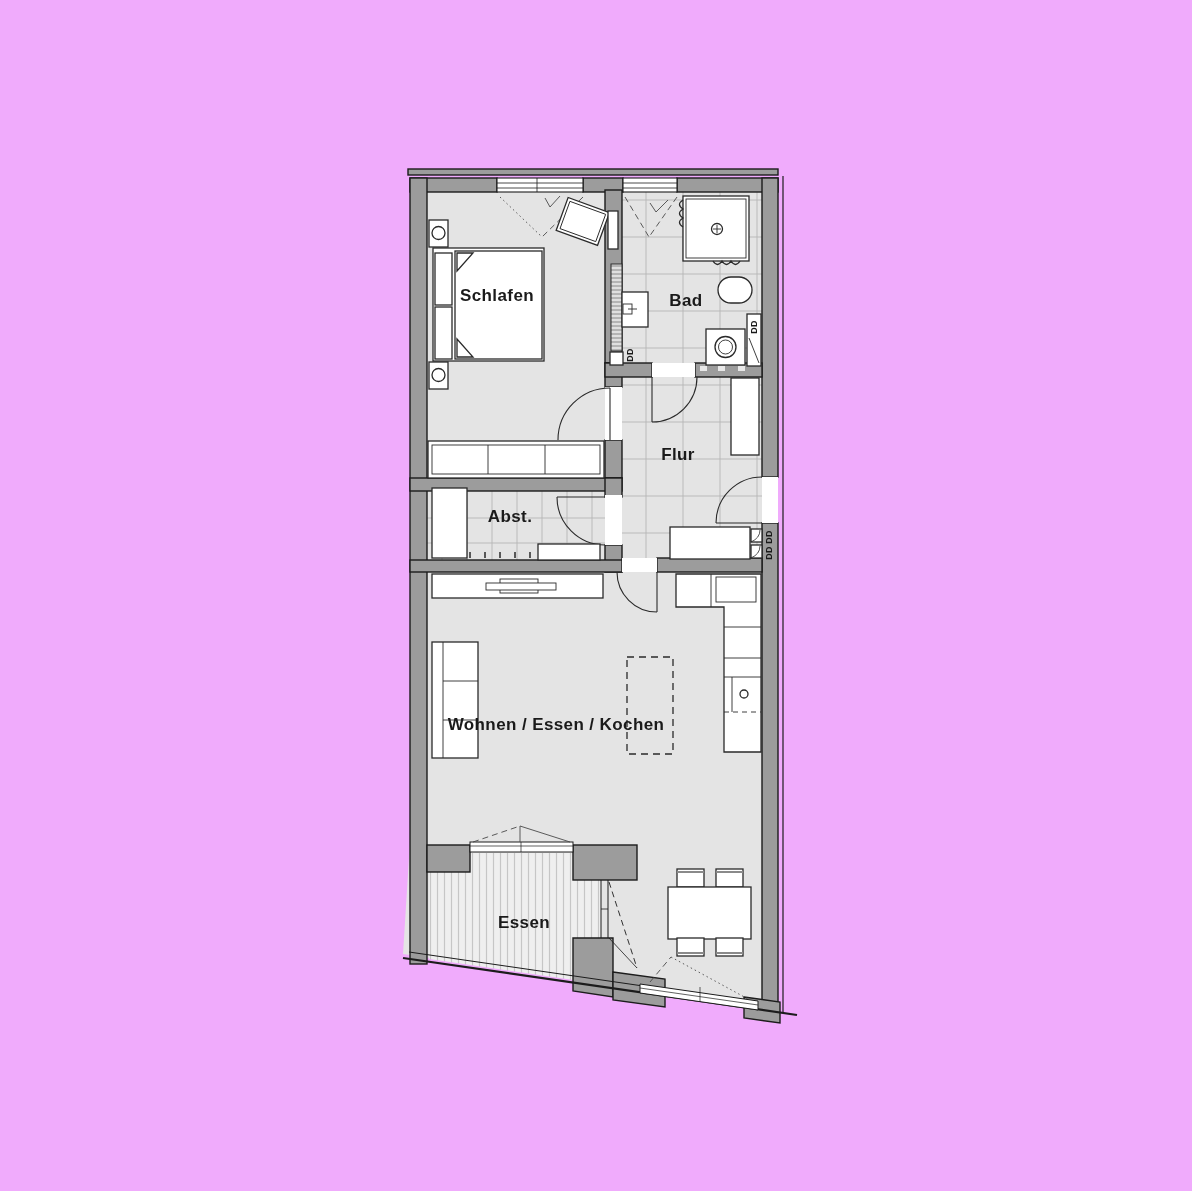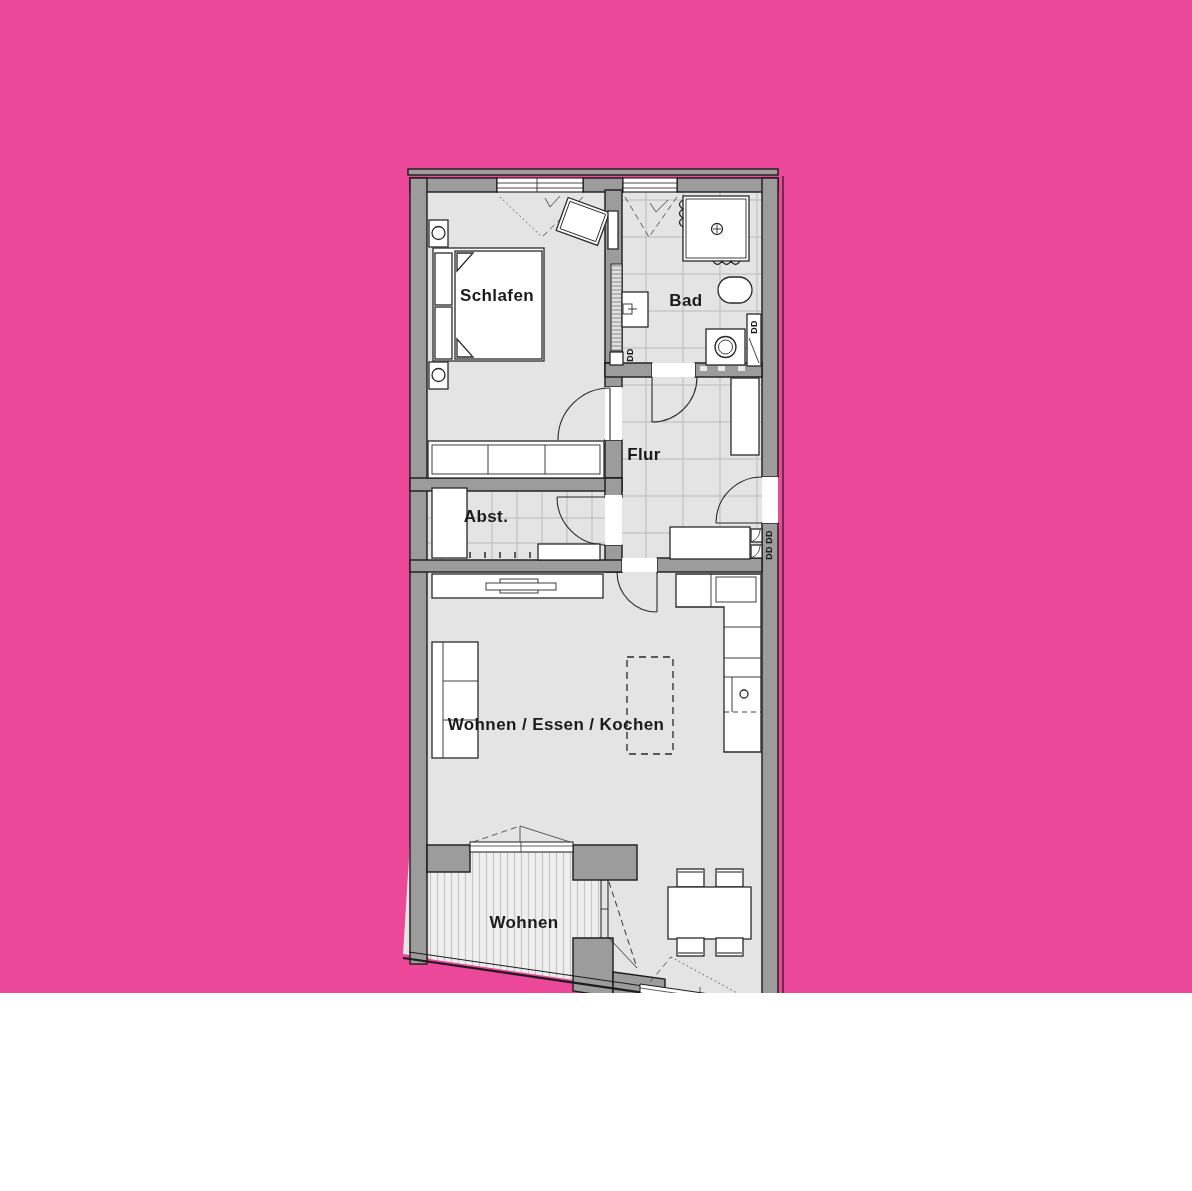--- a/index.html
+++ b/index.html
@@ -1,16 +1,16 @@
 <!DOCTYPE html>
 <html><head>
 <meta charset="utf-8">
 <style>
   html,body{margin:0;padding:0;background:#ffffff;}
-  #stage{position:relative;width:1192px;height:993px;background:#ec4899;overflow:hidden;
+  #stage{position:relative;width:1192px;height:1191px;background:#f0abfc;overflow:hidden;
          font-family:"Liberation Sans",sans-serif;}
   #plan-svg{position:absolute;left:0;top:0;}
   .room-label{position:absolute;transform:translate(-50%,-50%);
       font-weight:bold;font-size:17px;letter-spacing:.4px;color:#1a1a1a;white-space:nowrap;}
   .duct-label{position:absolute;transform:translate(-50%,-50%) rotate(-90deg);
       font-weight:bold;font-size:9px;letter-spacing:.2px;color:#1a1a1a;white-space:nowrap;}
 </style>
 </head>
 <body>
 
@@ -290,22 +290,22 @@
           <line x1="485" y1="552" x2="485" y2="558"></line>
       <line x1="500" y1="552" x2="500" y2="558"></line>
           <line x1="515" y1="552" x2="515" y2="558"></line>
       <line x1="530" y1="552" x2="530" y2="558"></line>
     </g>
   </g>
 </svg>
 
 <div class="room-label" style="left:497px;top:296px">Schlafen</div>
 <div class="room-label" style="left:686px;top:301px">Bad</div>
-<div class="room-label" style="left:644px;top:455px">Flur</div>
-<div class="room-label" style="left:486px;top:517px">Abst.</div>
+<div class="room-label" style="left:678px;top:455px">Flur</div>
+<div class="room-label" style="left:510px;top:517px">Abst.</div>
 <div class="room-label" style="left:556px;top:725px">Wohnen / Essen / Kochen</div>
-<div class="room-label" style="left:524px;top:923px">Wohnen</div>
+<div class="room-label" style="left:524px;top:923px">Essen</div>
 
 <div class="duct-label" style="left:754px;top:327px">DD</div>
 <div class="duct-label" style="left:630px;top:355px">DD</div>
 <div class="duct-label" style="left:769px;top:545px">DD DD</div>
 
 </div>
 
 </body></html>

